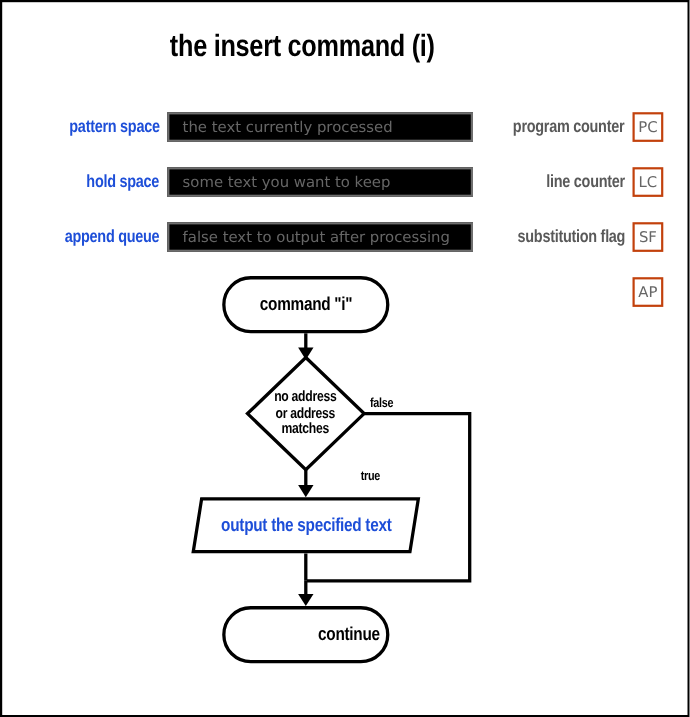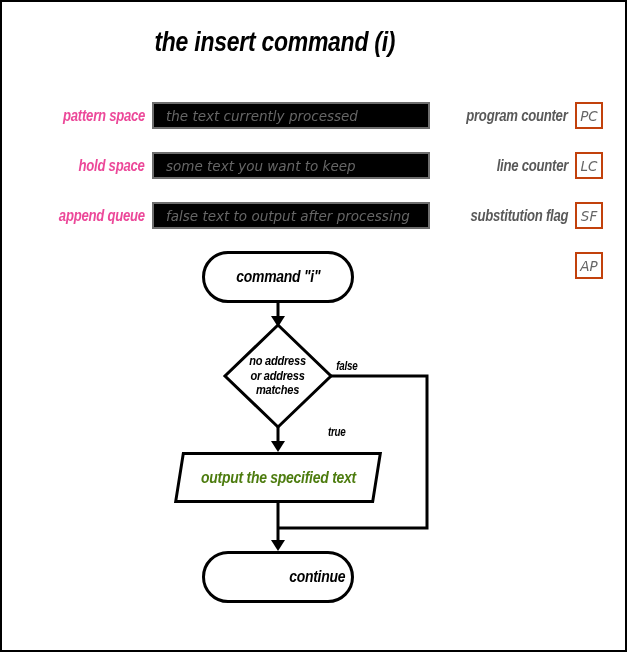--- a/index.html
+++ b/index.html
@@ -5,21 +5,20 @@
   * { margin: 0; padding: 0; box-sizing: border-box; }
   html, body { background: #fff; }
   .page {
     position: relative;
     width: 627px;
     height: 652px;
     background: #ffffff;
     border: 2px solid #000;
     overflow: hidden;
     font-family: "Liberation Sans", sans-serif;
-    font-style: italic;
   }
   
   .cond {
     display: inline-block;
     font-weight: bold;
     letter-spacing: -0.3px;
     transform: scaleX(0.82);
     transform-origin: 50% 50%;
     white-space: nowrap;
   }
@@ -31,21 +30,21 @@
     text-align: center;
     font-size: 28px;
     color: #000;
   }
 
   
   .field-label {
     position: absolute;
     left: 20px; width: 123px; height: 27px;
     display: flex; align-items: center; justify-content: flex-end;
-    font-size: 16px; color: #ec4899; text-align: right;
+    font-size: 16px; color: #1d4ed8; text-align: right;
   }
   .field-box {
     position: absolute;
     left: 150px; width: 278px; height: 27px;
     border: 2px solid #6e6e6e;
     background: #000000;
     display: flex; align-items: center;
     padding-left: 12px;
     font-family: "DejaVu Sans", sans-serif;
     font-size: 13.5px; color: #666666;
@@ -90,21 +89,21 @@
     position: absolute;
     left: 176px; top: 450px; width: 200px; height: 51px;
     border: 3px solid #000;
     background: #fff;
     transform: skewX(-9deg);
   }
   .para-label {
     position: absolute;
     left: 176px; top: 450px; width: 200px; height: 51px;
     display: flex; align-items: center; justify-content: center;
-    font-size: 17px; color: #4d7c0f;
+    font-size: 17px; color: #1d4ed8;
   }
 
   .diamond-label {
     position: absolute;
     left: 216px; top: 352px; width: 120px;
     text-align: center;
     font-size: 13.5px; line-height: 14.5px; color: #000;
   }
   .diamond-label .cond { white-space: pre-line; }
 

